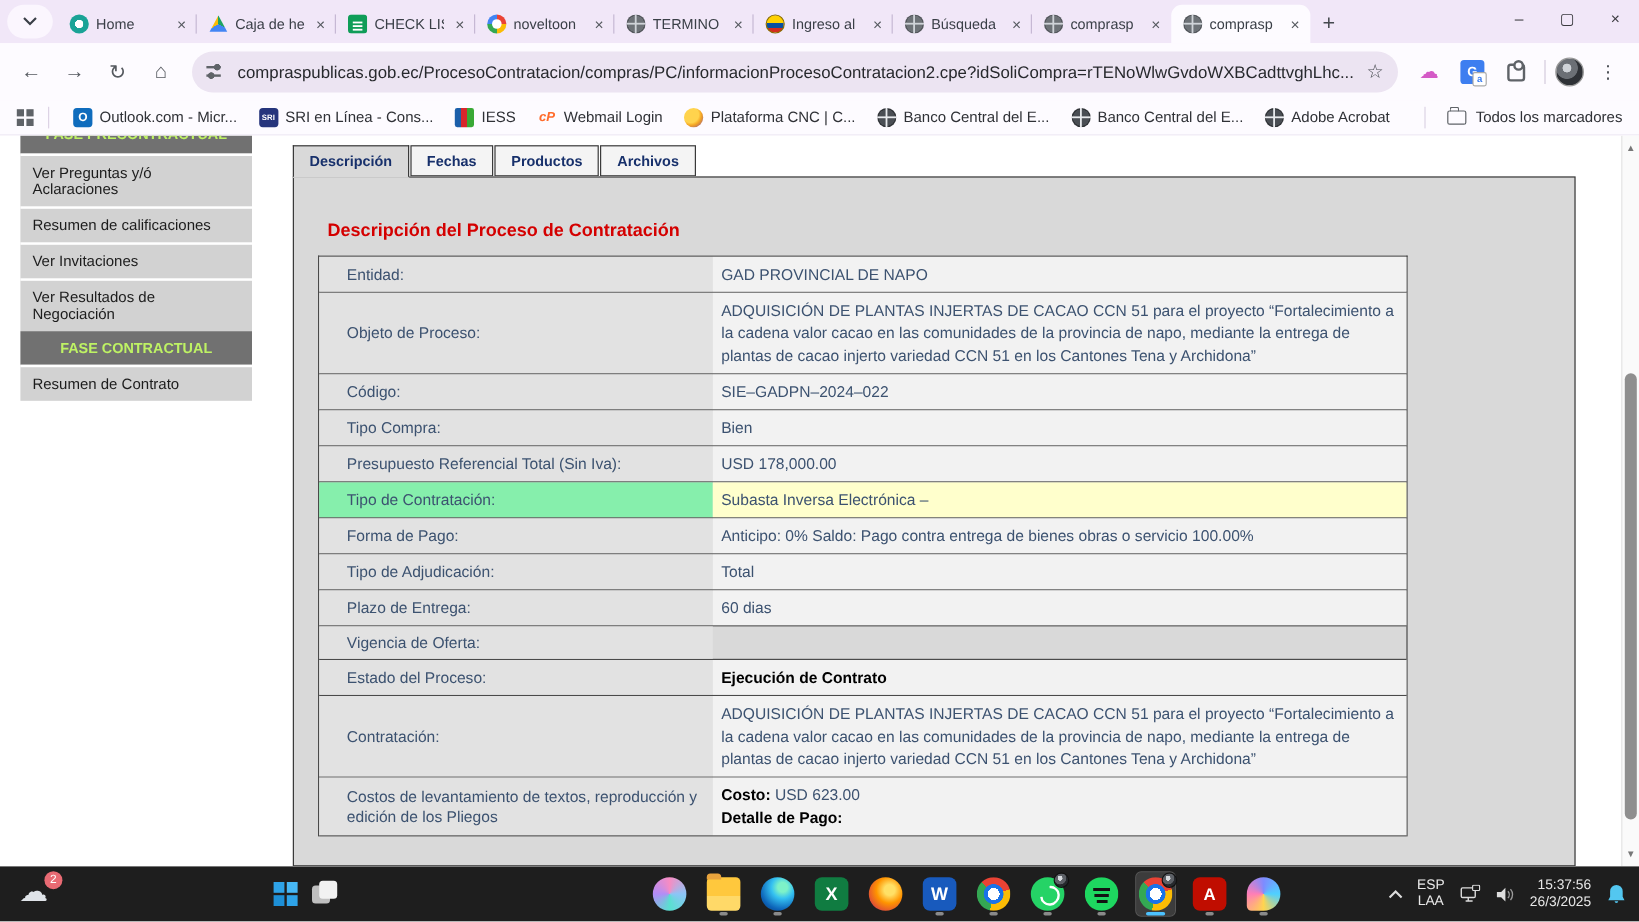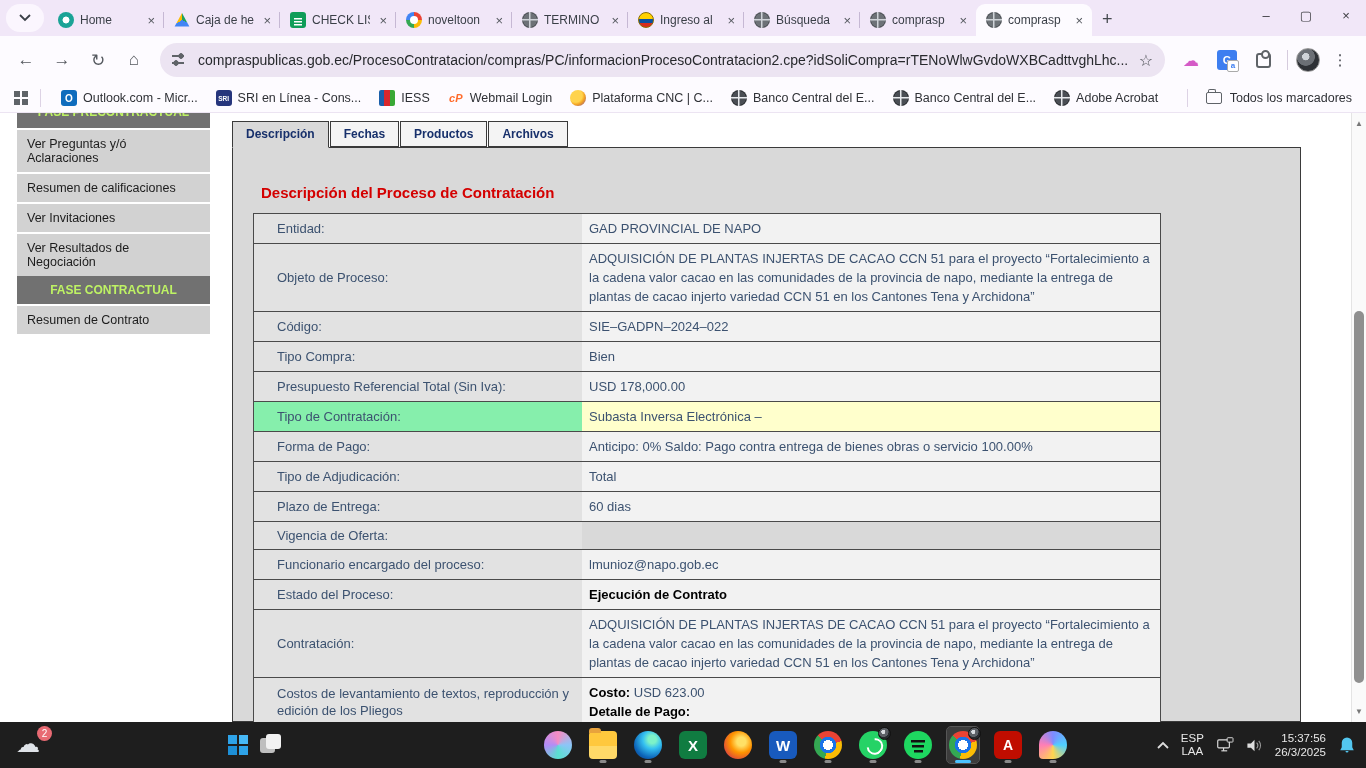--- a/index.html
+++ b/index.html
@@ -99,21 +99,21 @@
   .pagescroll .arr.up { top:6px; } .pagescroll .arr.dn { bottom:6px; }
   .pagescroll .thumb { position:absolute; left:2px; width:10px; border-radius:5px; background:#8f8f8f; top:198px; height:372px; }
 
   .sidebar { position:absolute; left:17px; top:0; width:193px; }
   .sb-head { background:#717171; color:#bef264; font-weight:bold; font-size:12px; text-align:center; padding:7px 4px; }
   .sb-head.cut { height:15px; overflow:hidden; padding:0 4px; }
   .sb-head.cut span { display:block; margin-top:-8px; }
   .sb-item { background:#d2d2d2; color:#1c1c1c; font-size:12.5px; padding:7px 10px; border-top:2px solid #fff; }
   .sb-item:first-child { border-top:none; }
 
-  .main { position:absolute; left:232px; top:8px; width:1069px; }
+  .main { position:absolute; left:244px; top:8px; width:1069px; }
   .ptabs { display:flex; align-items:flex-end; height:26px; position:relative; z-index:2; }
   .ptab { background:#f4f4f4; border:1px solid #3a3a3a; padding:5px 13px 5px; font-weight:bold; color:#17306b;
     font-size:12px; margin-right:1px; }
   .ptab.active { background:#d9d9d9; border-bottom:1px solid #d9d9d9; margin-bottom:-1px; padding-bottom:6px; }
   .panel { background:#d9d9d9; border:1px solid #3a3a3a; height:575px; padding:28px 0 0 20px; position:relative; z-index:1; }
   .ptitle { color:#d40000; font-size:15px; font-weight:bold; margin:8px 0 12px 8px; }
 
   .dtable { width:908px; border:1px solid #4a4a4a; border-bottom:none; }
   .trow { display:flex; border-bottom:1px solid #4a4a4a; }
   .tlabel { width:328px; background:#e2e2e2; color:#3c5270; font-size:13px; padding:5px 10px 5px 23px;
@@ -386,26 +386,20 @@
           <div class="trow">
             <div class="tlabel">Plazo de Entrega:</div>
             <div class="tvalue">
               <div class="vline"><span>60 dias</span></div>
             </div>
           </div>
           <div class="trow">
             <div class="tlabel">Vigencia de Oferta:</div>
           </div>
           <div class="trow">
-            <div class="tlabel">Funcionario encargado del proceso:</div>
-            <div class="tvalue">
-              <div class="vline"><span>lmunioz@napo.gob.ec</span></div>
-            </div>
-          </div>
-          <div class="trow">
             <div class="tlabel">Estado del Proceso:</div>
             <div class="tvalue">
               <div class="vline"><span class="b">Ejecución de Contrato</span></div>
             </div>
           </div>
           <div class="trow">
             <div class="tlabel">Contratación:</div>
             <div class="tvalue">
               <div class="vline"><span>ADQUISICIÓN DE PLANTAS INJERTAS DE CACAO CCN 51 para el proyecto “Fortalecimiento a la cadena valor cacao en las comunidades de la provincia de napo, mediante la entrega de plantas de cacao injerto variedad CCN 51 en los Cantones Tena y Archidona”</span></div>
             </div>

